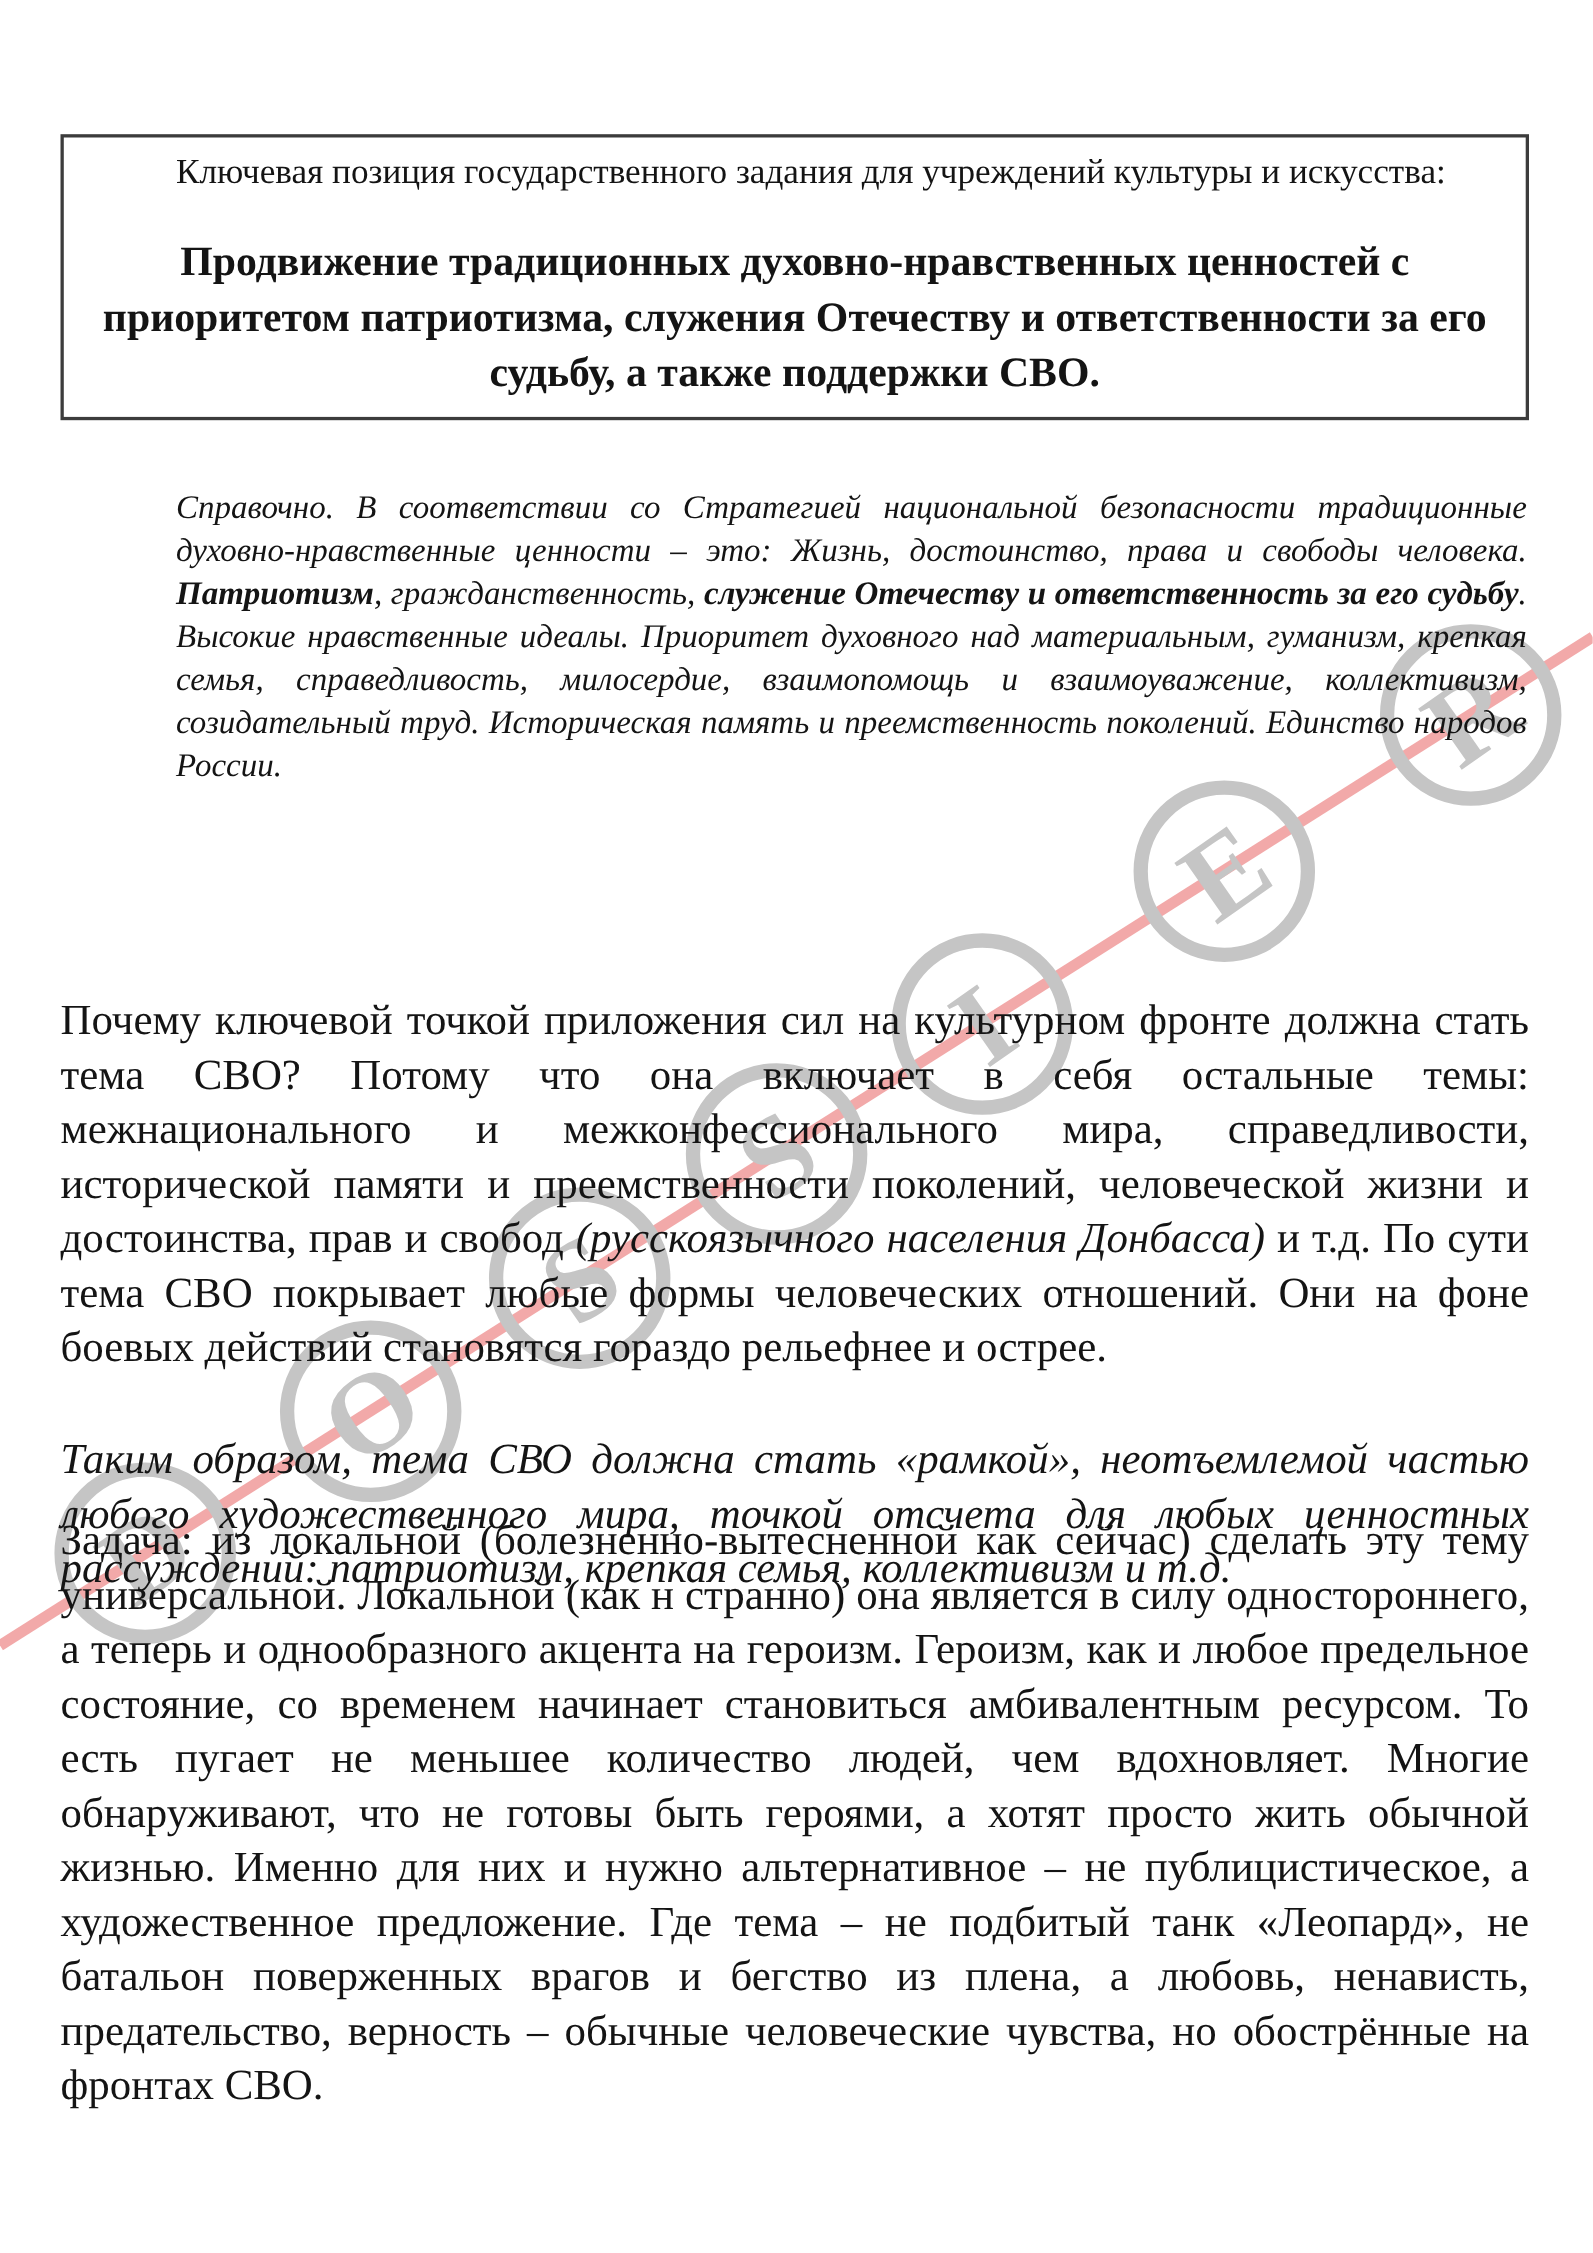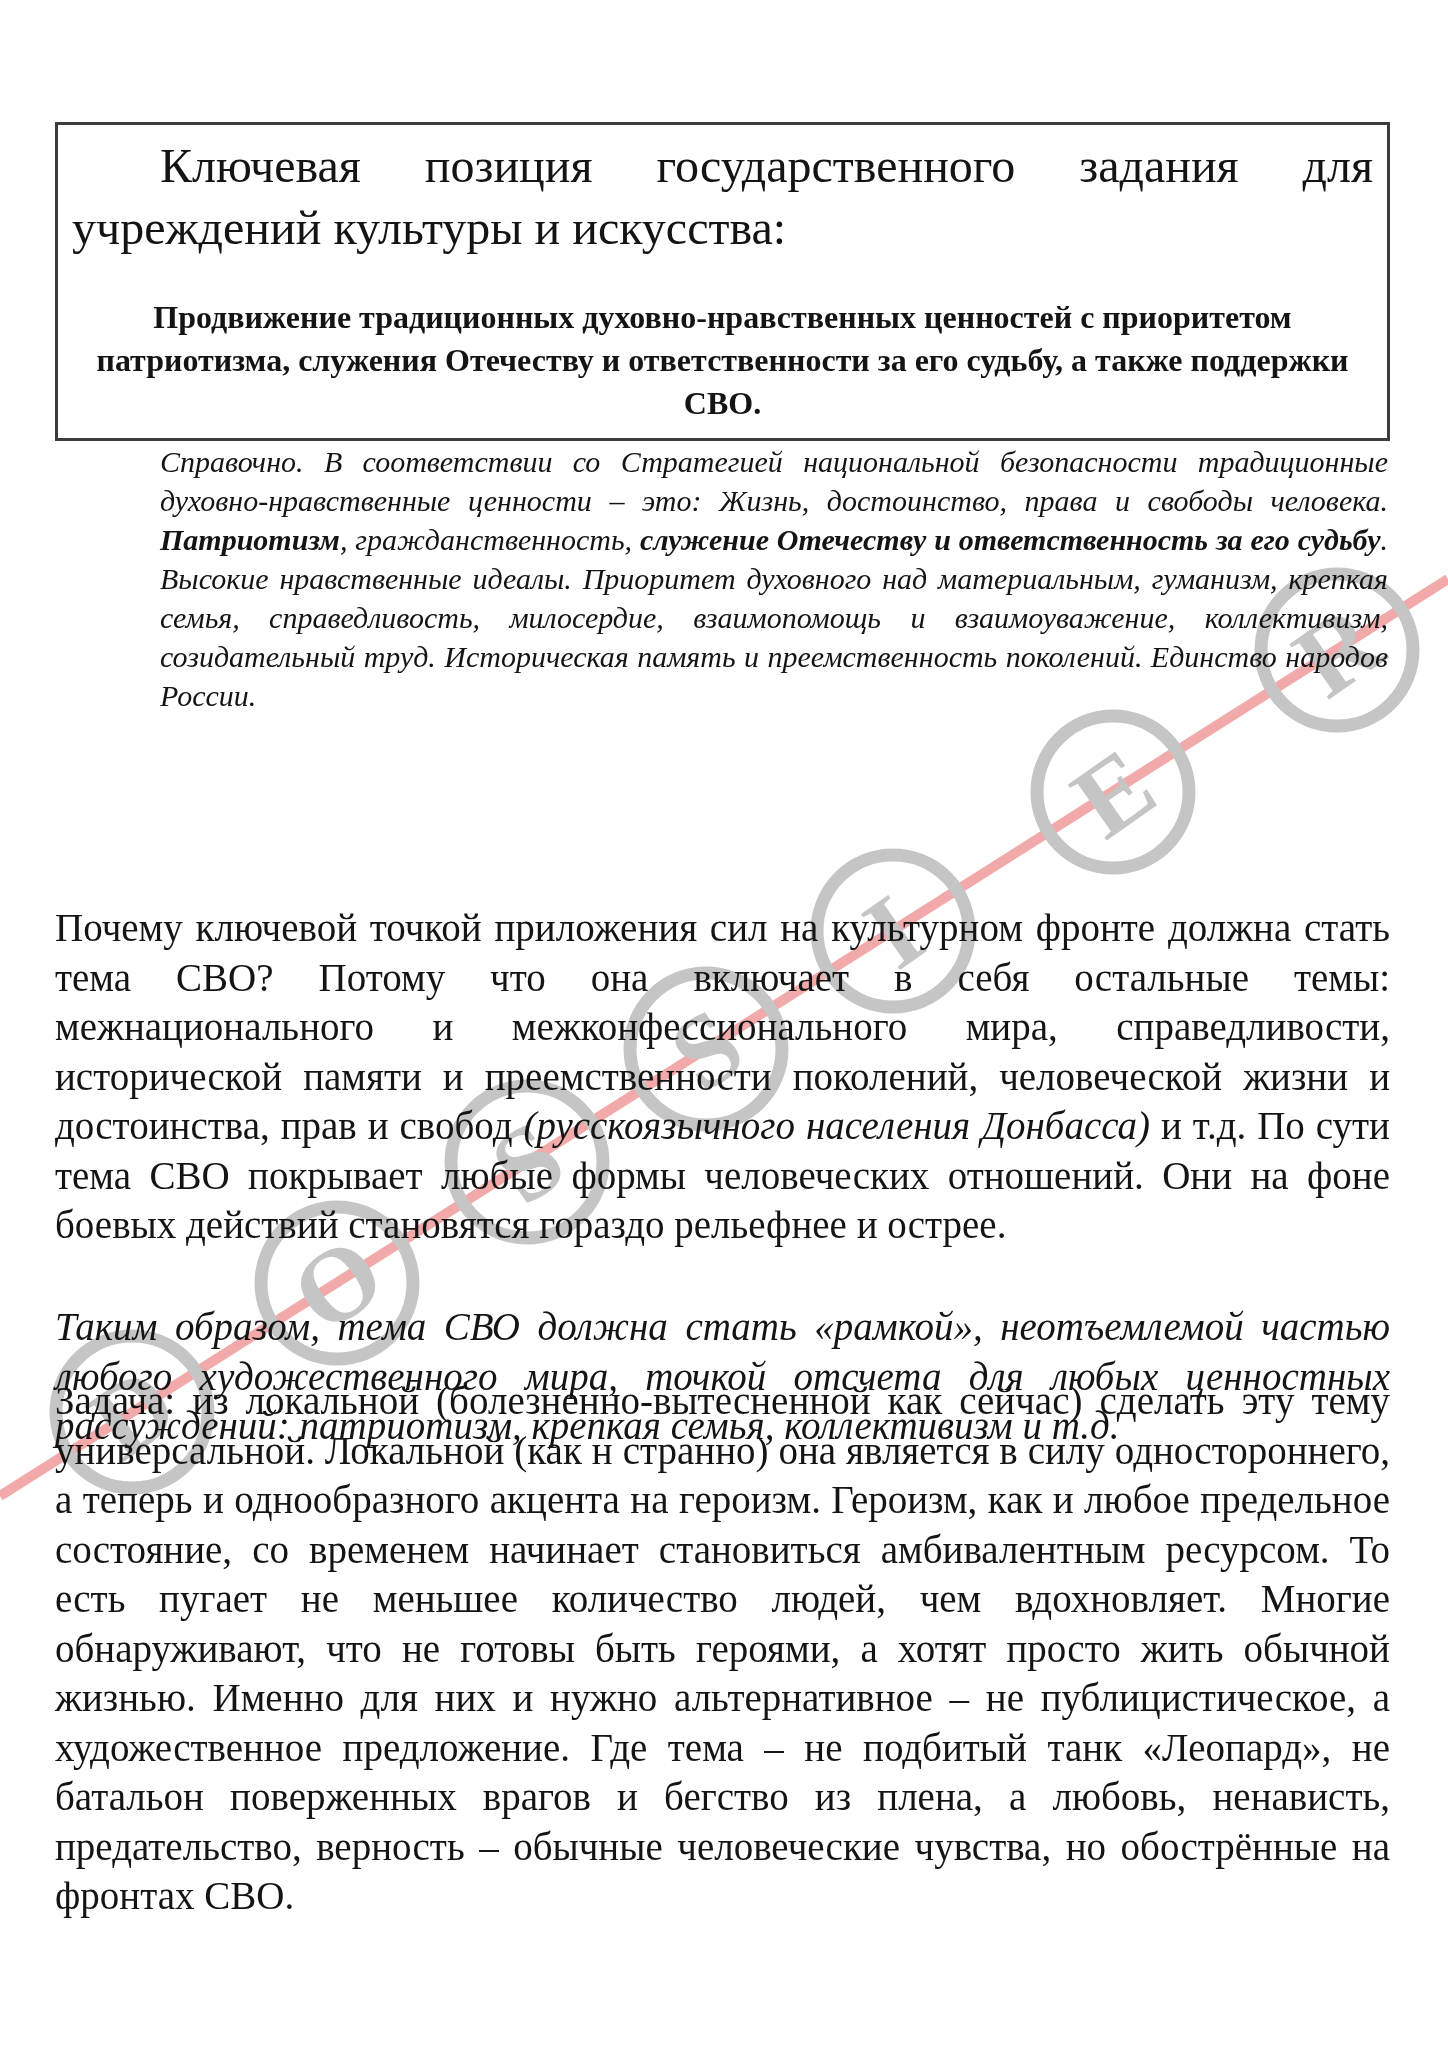--- a/index.html
+++ b/index.html
@@ -15,27 +15,27 @@
   .block{position:absolute;z-index:1;margin:0;}
   .keybox{
     top:122px;left:55px;width:1335px;
     box-sizing:border-box;
     border:3px solid #3c3c3c;
     padding:10px 14px 14px 14px;
     background:transparent;
   }
   .kb-lead{
     margin:0;
-    font-size:48px;line-height:1.3;
+    font-size:32px;line-height:1.3;
     text-align:justify;
     text-indent:88px;
   }
   .kb-statement{
     margin:36px 0 0 0;
-    font-size:32px;line-height:1.34;
+    font-size:38px;line-height:1.34;
     font-weight:bold;
     text-align:center;
   }
   .spravochno{
     top:442px;left:160px;width:1228px;
     font-size:30px;line-height:1.3;
     font-style:italic;
     text-align:justify;
   }
   .para{

